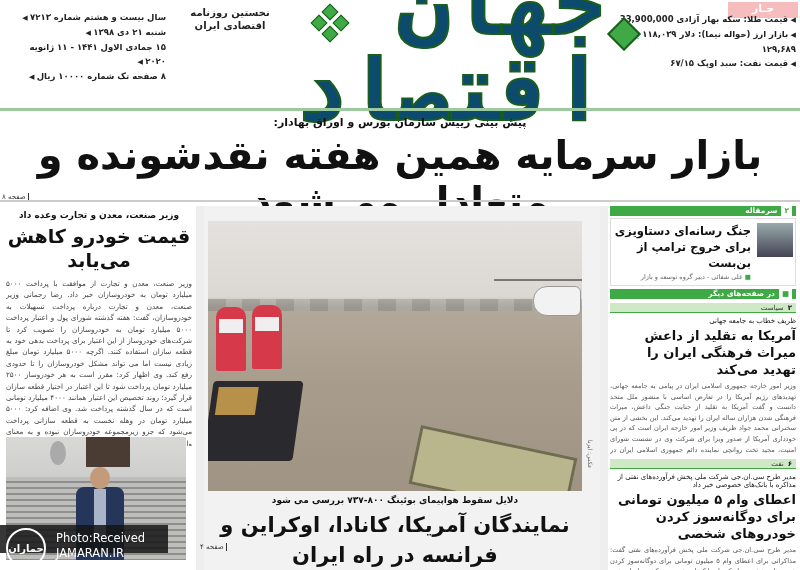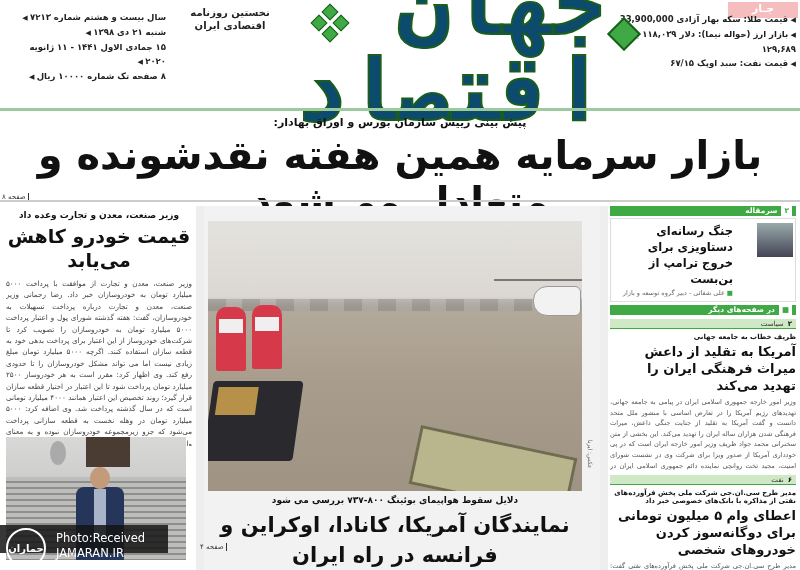--- a/index.html
+++ b/index.html
@@ -51,28 +51,28 @@
 .heli::before{content:"";position:absolute;left:-40px;top:-8px;width:110px;height:2px;background:#777}
 .photo-credit{left:584px;top:440px;width:10px;font-size:6px;color:#666;writing-mode:vertical-rl}
 .c-kicker{left:208px;top:495px;width:374px;text-align:center;font-size:9px;font-weight:bold}
 .c-title{left:208px;top:510px;width:374px;text-align:center;font-size:21px;font-weight:bold;line-height:30px;letter-spacing:-.5px}
 .c-pageref{left:200px;top:543px;font-size:7px}
 .col-sep2{left:600px;top:206px;width:8px;height:364px;background:#eeeeee}
 
 .right-col{left:610px;top:206px;width:186px}
 .green-bar{height:10px;background:#3fa945;color:#fff;font-size:7.5px;line-height:10px;padding-right:4px;display:flex;align-items:center;gap:4px;font-weight:bold}
 .green-bar .num{background:#fff;color:#3fa945;padding:0 3px;font-size:7.5px}
-.editorial{display:flex;gap:24px;padding:4px 2px;border:1px solid #ddd;margin-top:2px}
+.editorial{display:flex;gap:6px;padding:4px 2px;border:1px solid #ddd;margin-top:2px}
 .editorial .thumb{width:36px;height:34px;background:linear-gradient(180deg,#9aa 0,#445 100%);flex-shrink:0;order:-1}
 .editorial-title{font-size:11.5px;font-weight:bold;line-height:16px;text-align:right}
 .editorial-author{font-size:6.5px;color:#666;margin-top:2px}
 .editorial-author::before{content:"■ ";color:#3fa945}
 .section-bar{height:10px;background:#cfe8c5;color:#333;font-size:7px;line-height:10px;padding-right:4px;display:flex;gap:4px;margin-top:4px;border-bottom:1px solid #3fa945}
 .section-bar .num{font-weight:bold;color:#111}
-.r-kicker{font-size:7px;font-weight:bold;margin-top:4px}
+.r-kicker{font-size:7px;font-weight:normal;margin-top:4px}
 .r-title{font-size:13px;font-weight:bold;line-height:17px;margin-top:2px}
 .r-body{font-size:6.6px;line-height:10.6px;color:#555;text-align:justify;margin-top:3px}
 </style>
 </head>
 <body>
 
 <div class="abs masthead"></div>
 <div class="abs info-left">
   <div>سال بیست و هشتم شماره ۷۲۱۳</div>
   <div>شنبه ۲۱ دی ۱۳۹۸</div>

